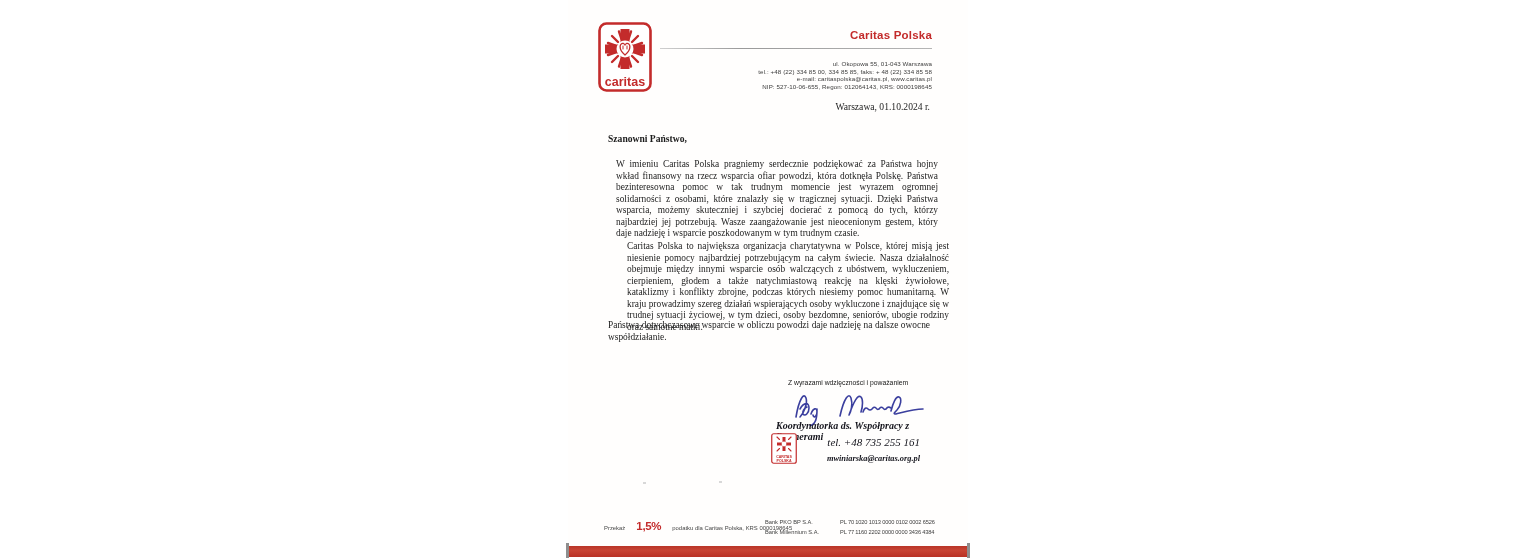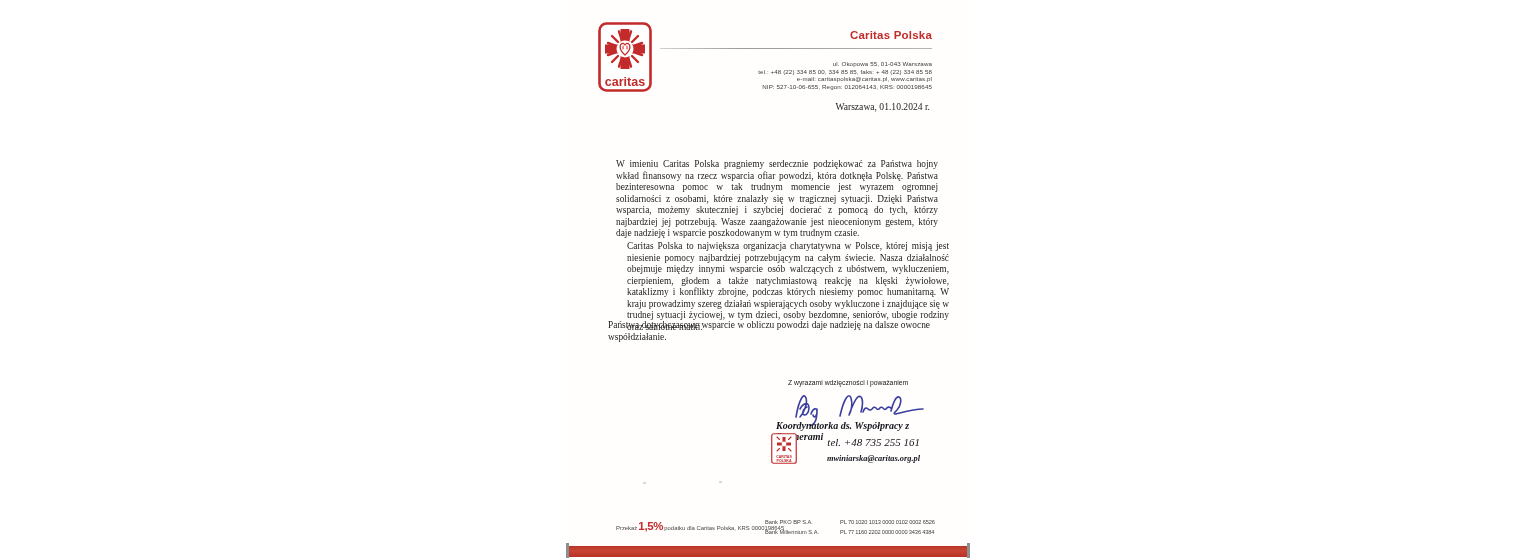--- a/index.html
+++ b/index.html
@@ -34,21 +34,21 @@
   .stamp{position:absolute;left:203px;top:433px;width:26px;height:31px;}
   .sig-phone{position:absolute;right:48px;top:436px;font-size:11px;font-style:italic;color:#14141c;}
   .sig-email{position:absolute;right:48px;top:454px;font-size:8.4px;font-style:italic;font-weight:bold;color:#14141c;padding-left:39px;}
 
   
   .speck{position:absolute;background:#d8d8d8;}
   .speck-a{left:75px;top:482px;width:3px;height:2px;}
   .speck-b{left:151px;top:481px;width:3px;height:2px;}
 
   
-  .tax-line{position:absolute;left:48px;top:520px;display:flex;align-items:baseline;gap:1px;
+  .tax-line{position:absolute;left:36px;top:520px;display:flex;align-items:baseline;gap:11px;
             font-family:"Liberation Sans",sans-serif;color:#474747;white-space:nowrap;}
   .tax-prefix,.tax-suffix{font-size:5.9px;}
   .tax-percent{font-size:11.5px;font-weight:bold;letter-spacing:-.3px;}
   .bank-names{position:absolute;left:197px;top:518px;
               font-family:"Liberation Sans",sans-serif;font-size:5.7px;line-height:9.5px;color:#3f3f3f;}
   .bank-accounts{position:absolute;left:272px;top:518px;
               font-family:"Liberation Sans",sans-serif;font-size:5.7px;line-height:9.5px;color:#3f3f3f;
               letter-spacing:-.15px;white-space:nowrap;}
   .red-bar{position:absolute;left:0;top:546px;width:400px;height:11px;
            background:linear-gradient(to bottom,#b93527,#c84434 40%,#b93124);}
@@ -93,20 +93,21 @@
 
     <div class="addr">
       <div>ul. Okopowa 55, 01-043 Warszawa</div>
       <div>tel.: +48 (22) 334 85 00, 334 85 85, faks: + 48 (22) 334 85 58</div>
       <div>e-mail: caritaspolska@caritas.pl, www.caritas.pl</div>
       <div>NIP: 527-10-06-655, Regon: 012064143, KRS: 0000198645</div>
     </div>
 
     <div class="dateline">Warszawa, 01.10.2024 r.</div>
 
+    <div class="content salutation">Szanowni Państwo,</div>
     <div class="content para p1">W imieniu Caritas Polska pragniemy serdecznie podziękować za Państwa hojny wkład finansowy na rzecz wsparcia ofiar powodzi, która dotknęła Polskę. Państwa bezinteresowna pomoc w tak trudnym momencie jest wyrazem ogromnej solidarności z osobami, które znalazły się w tragicznej sytuacji. Dzięki Państwa wsparcia, możemy skuteczniej i szybciej docierać z pomocą do tych, którzy najbardziej jej potrzebują. Wasze zaangażowanie jest nieocenionym gestem, który daje nadzieję i wsparcie poszkodowanym w tym trudnym czasie.</div>
     <div class="content para p2">Caritas Polska to największa organizacja charytatywna w Polsce, której misją jest niesienie pomocy najbardziej potrzebującym na całym świecie. Nasza działalność obejmuje między innymi wsparcie osób walczących z ubóstwem, wykluczeniem, cierpieniem, głodem a także natychmiastową reakcję na klęski żywiołowe, kataklizmy i konflikty zbrojne, podczas których niesiemy pomoc humanitarną. W kraju prowadzimy szereg działań wspierających osoby wykluczone i znajdujące się w trudnej sytuacji życiowej, w tym dzieci, osoby bezdomne, seniorów, ubogie rodziny oraz samotne matki.</div>
     <div class="content para p3">Państwa dotychczasowe wsparcie w obliczu powodzi daje nadzieję na dalsze owocne współdziałanie.</div>
 
     <div class="closing">Z wyrazami wdzięczności i poważaniem</div>
 
     <svg class="sig-svg" viewBox="0 0 140 40">
       <g fill="none" stroke="#3b3f9e" stroke-width="1.6" stroke-linecap="round" stroke-linejoin="round">
         <path d="M6,31 C9,13 14,6 16,12 C18,18 13,28 10,31 M10,23 C14,16 19,16 19,22 C19,27 15,31 13,28 C12,26 14,22 17,21"></path>
         <path d="M21,28 c2,-6 6,-7 6,-2 c0,4 -3,7 -4,3 m4,-6 c0,9 -1,15 -7,17"></path>

